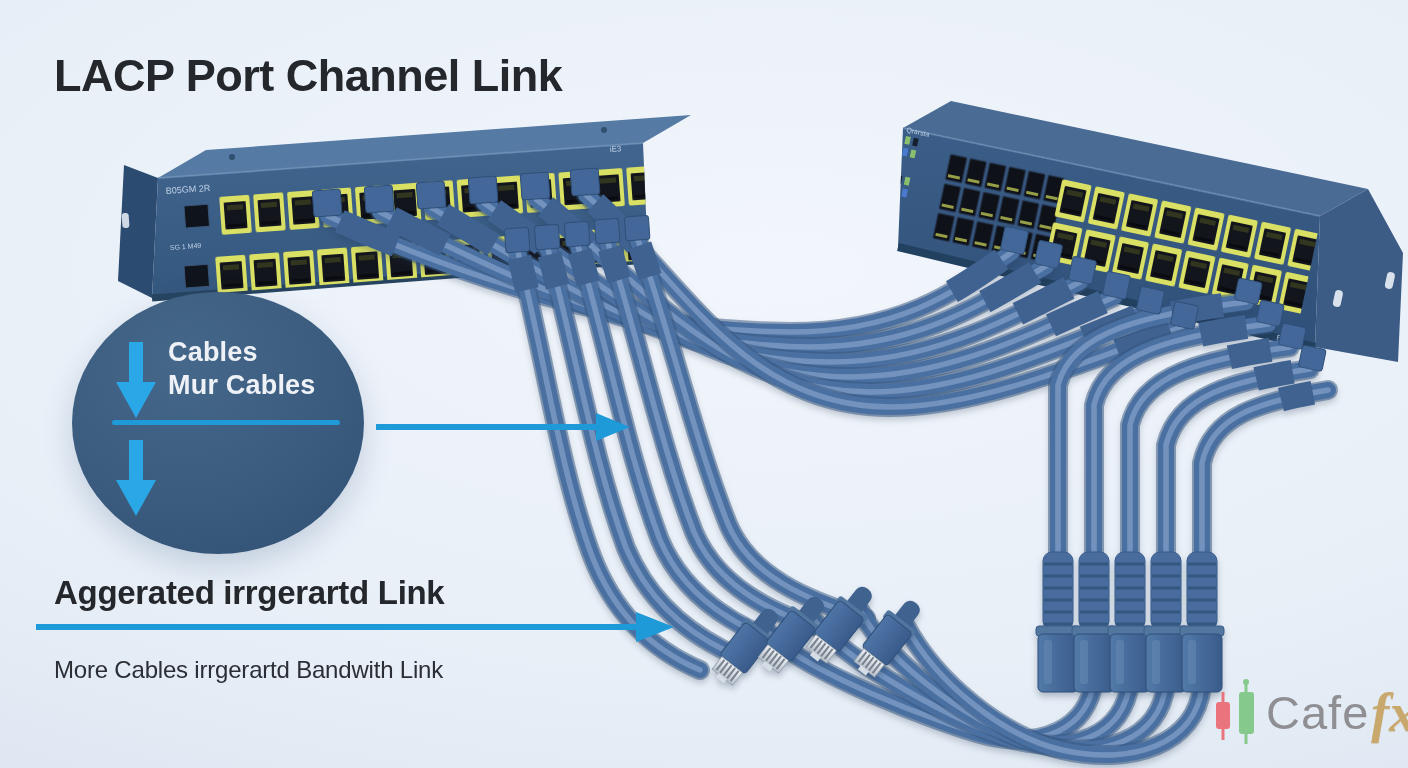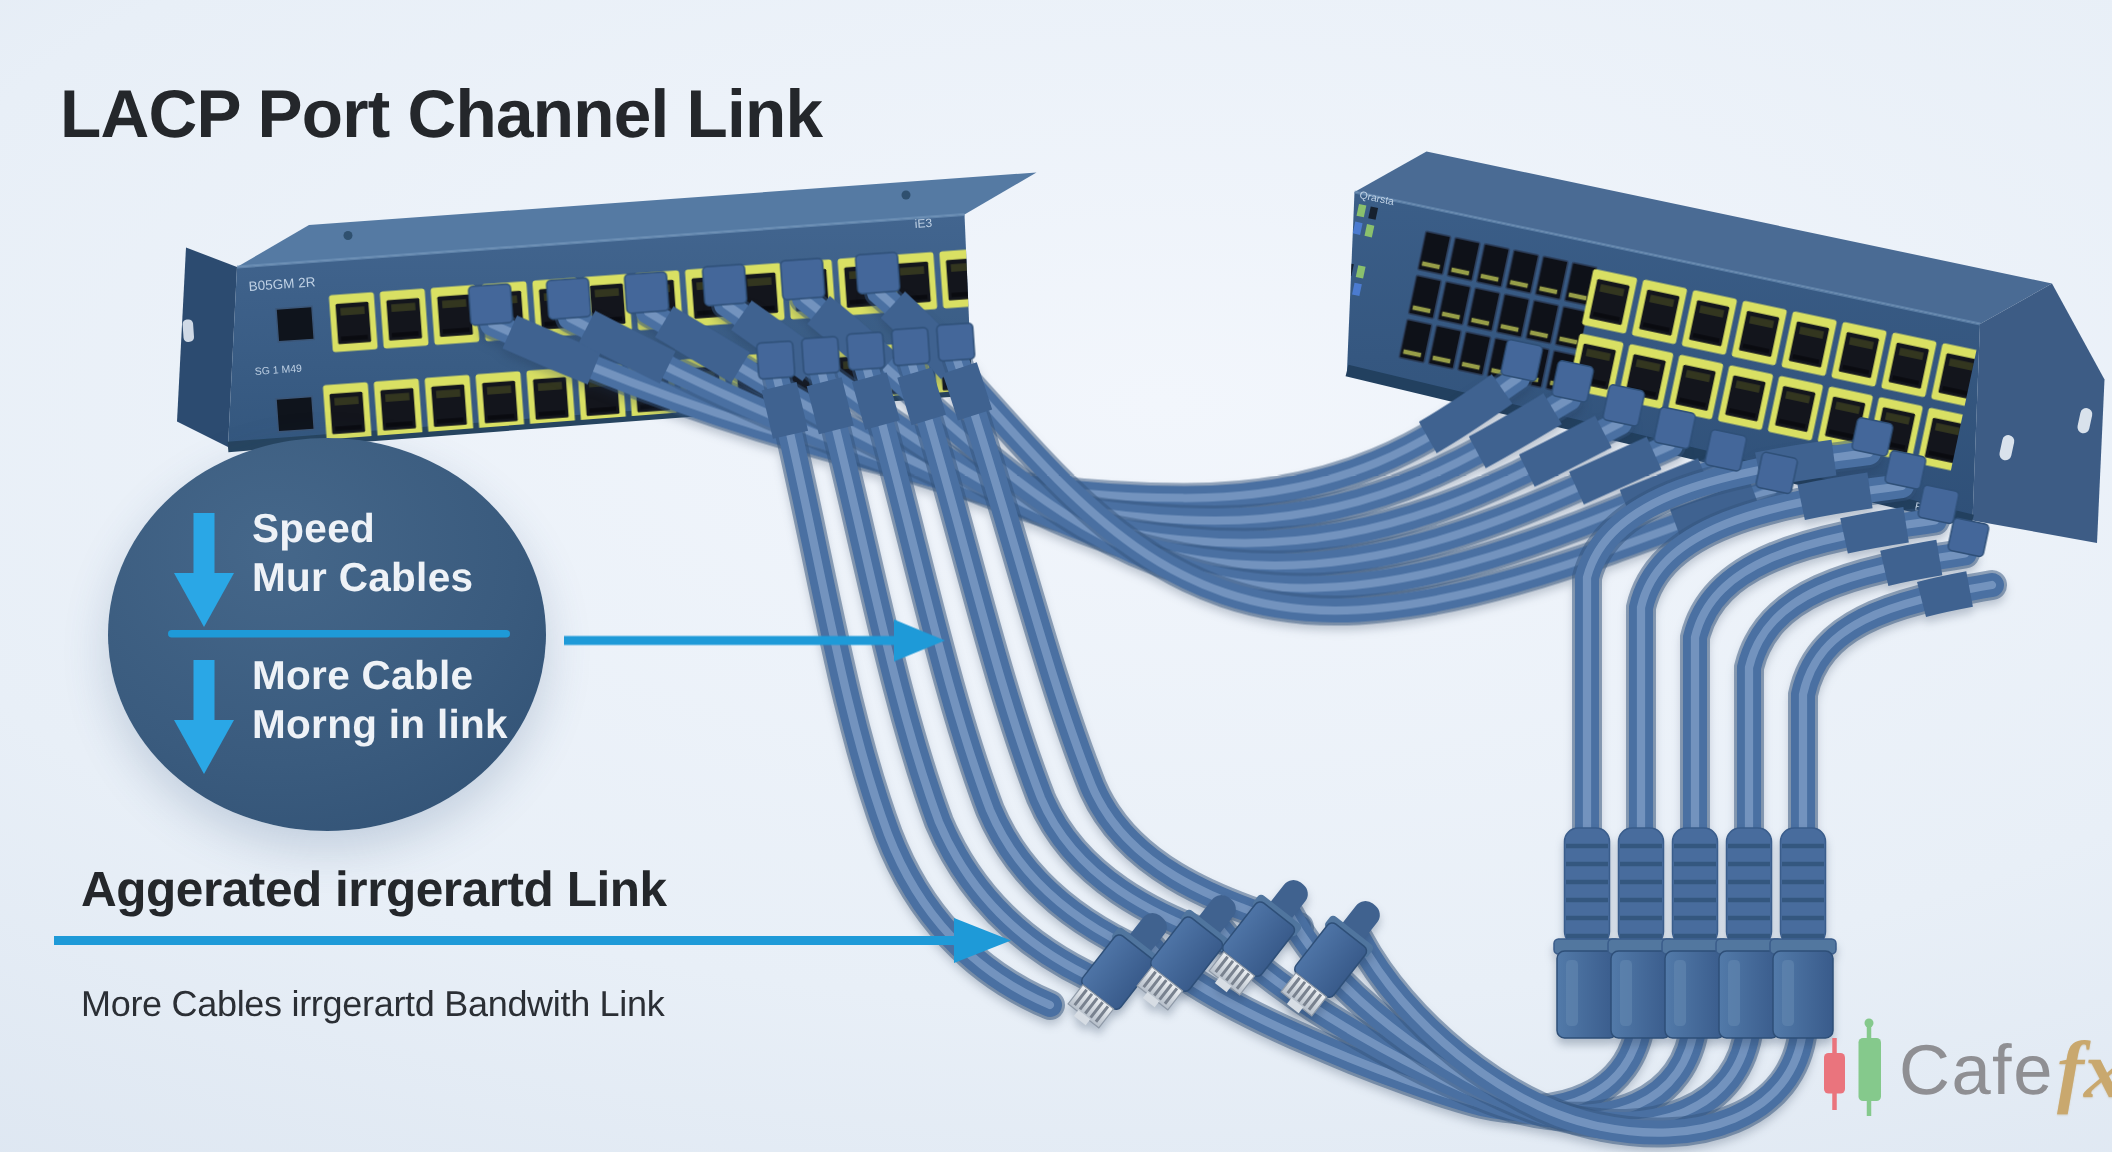--- a/index.html
+++ b/index.html
@@ -3,21 +3,21 @@
 <meta charset="utf-8">
 <style>
   html,body { margin:0; padding:0; background:#cfd9e6; }
   .canvas {
     position:relative; width:1408px; height:768px; overflow:hidden;
     background: radial-gradient(115% 95% at 55% 35%, #f2f6fc 0%, #e8eff7 55%, #d9e3ef 100%);
     font-family:"Liberation Sans", sans-serif;
   }
   .scene { position:absolute; left:0; top:0; }
   .title {
-    position:absolute; left:40px; top:50px; margin:0;
+    position:absolute; left:54px; top:50px; margin:0;
     font-size:45px; font-weight:700; color:#24272b; letter-spacing:-0.5px;
   }
   
   .circle {
     position:absolute; left:72px; top:292px; width:292px; height:262px; border-radius:50%;
     background: radial-gradient(100% 100% at 38% 28%, #45678a 0%, #3a5b7e 55%, #2e4e71 100%);
     box-shadow: 0 12px 30px rgba(60,90,130,.22);
   }
   .c-row { position:absolute; display:flex; }
   .c-row.r1 { left:44px; top:44px; }
@@ -447,34 +447,30 @@
 
   <h1 class="title">LACP Port Channel Link</h1>
 
   <div class="circle">
     <div class="c-row r1">
       <svg class="c-arrow" width="40" height="78" viewBox="0 0 40 78">
         <rect x="13" y="0" width="14" height="42" fill="#2aa7e6"></rect>
         <polygon points="0,40 40,40 20,76" fill="#2aa7e6"></polygon>
       </svg>
       <div class="c-text">
-        <div>Speed</div>
+        <div>Cables</div>
         <div>Mur Cables</div>
       </div>
     </div>
     <div class="c-div"></div>
     <div class="c-row r2">
       <svg class="c-arrow" width="40" height="78" viewBox="0 0 40 78">
         <rect x="13" y="0" width="14" height="42" fill="#2aa7e6"></rect>
         <polygon points="0,40 40,40 20,76" fill="#2aa7e6"></polygon>
       </svg>
-      <div class="c-text">
-        <div>More Cable</div>
-        <div>Morng in link</div>
-      </div>
     </div>
   </div>
 
   <svg class="mid-arrow" width="256" height="40" viewBox="0 0 256 40">
     <rect x="0" y="17" width="222" height="6" fill="#1e9ad8"></rect>
     <polygon points="220,6 220,34 254,20" fill="#1e9ad8"></polygon>
   </svg>
 
   <h2 class="agg-head">Aggerated irrgerartd Link</h2>
 

